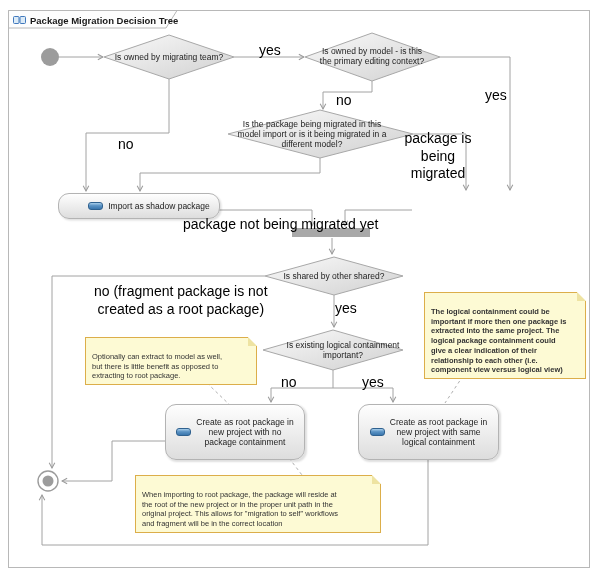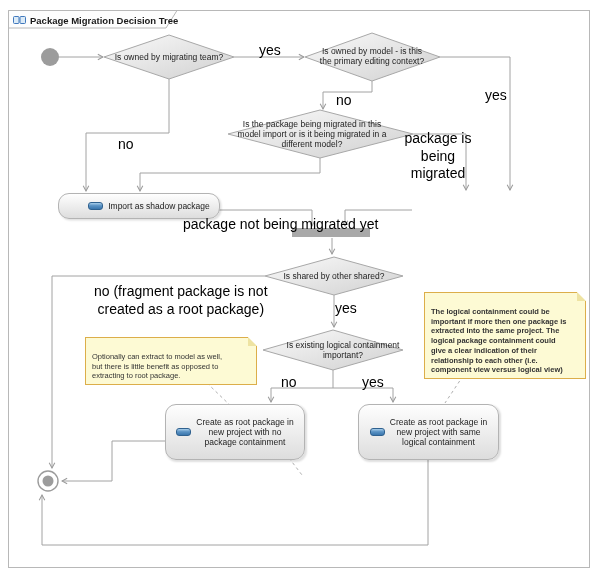--- a/index.html
+++ b/index.html
@@ -126,20 +126,26 @@
   </div>
   <div class="note" style="left:424px;top:292px;width:148px;font-weight:bold;">
     <span>The logical containment could be
 important if more then one package is
 extracted into the same project. The
 logical package containment could
 give a clear indication of their
 relationship to each other (i.e.
 component view versus logical view)</span>
   </div>
+  <div class="note" style="left:135px;top:475px;width:232px;">
+    <span>When importing to root package, the package will reside at
+the root of the new project or in the proper unit path in the
+original project. This allows for "migration to self" workflows
+and fragment will be in the correct location</span>
+  </div>
 
   <div class="lbl" style="left:259px;top:42px;">yes</div>
   <div class="lbl" style="left:118px;top:136px;">no</div>
   <div class="lbl" style="left:485px;top:87px;">yes</div>
   <div class="lbl" style="left:336px;top:92px;">no</div>
   <div class="lbl" style="left:183px;top:174px;margin-top:42px;">package not being migrated yet</div>
   <div class="lbl center" style="left:399px;top:130px;width:78px;">package is
 being migrated</div>
   <div class="lbl" style="left:335px;top:300px;">yes</div>
   <div class="lbl" style="left:94px;top:283px;text-align:center;">no (fragment package is not

